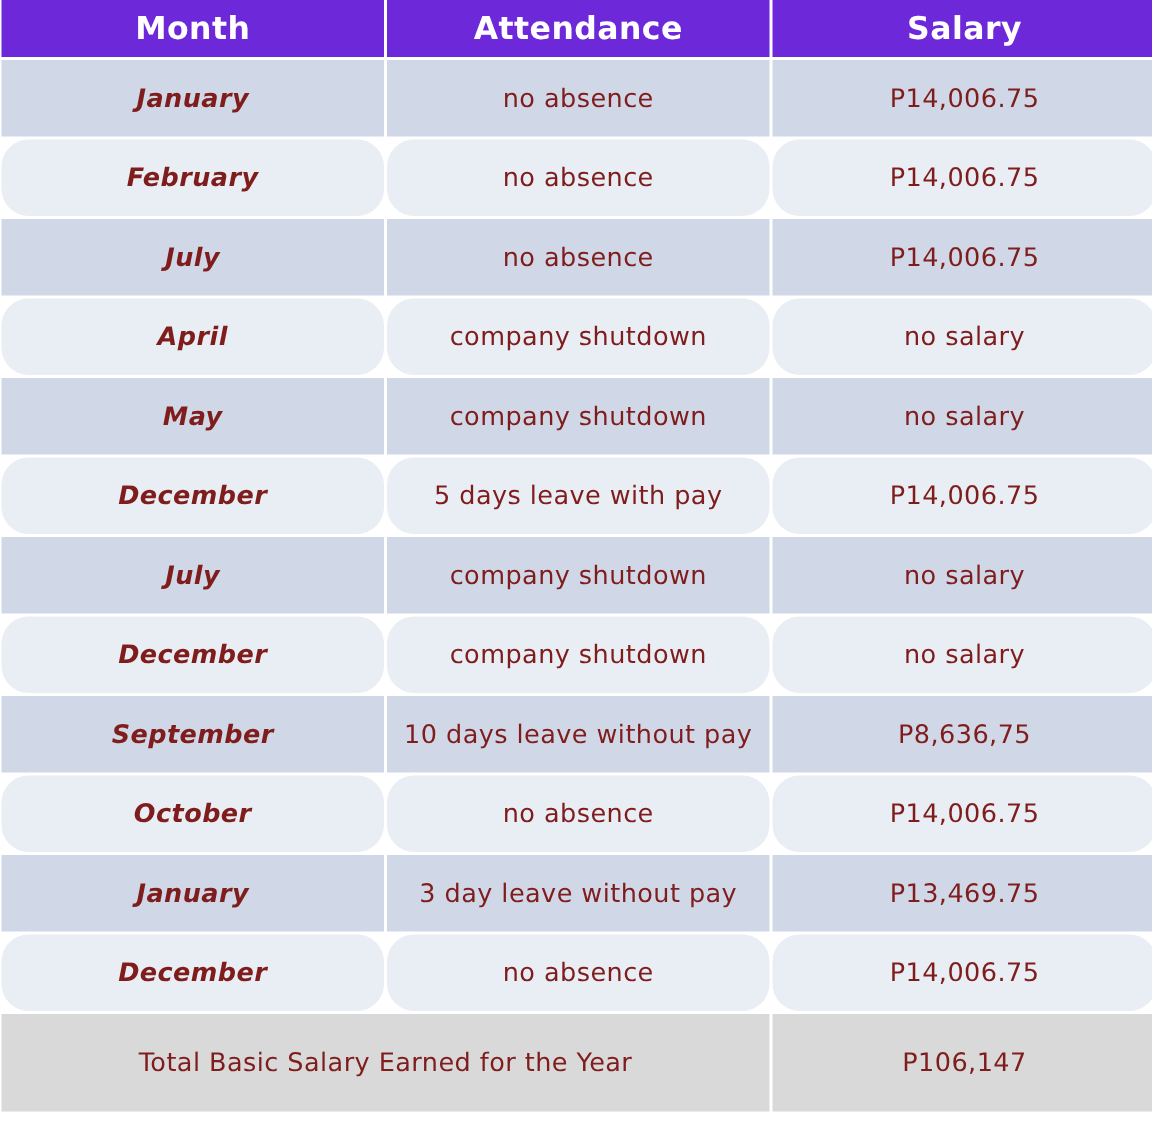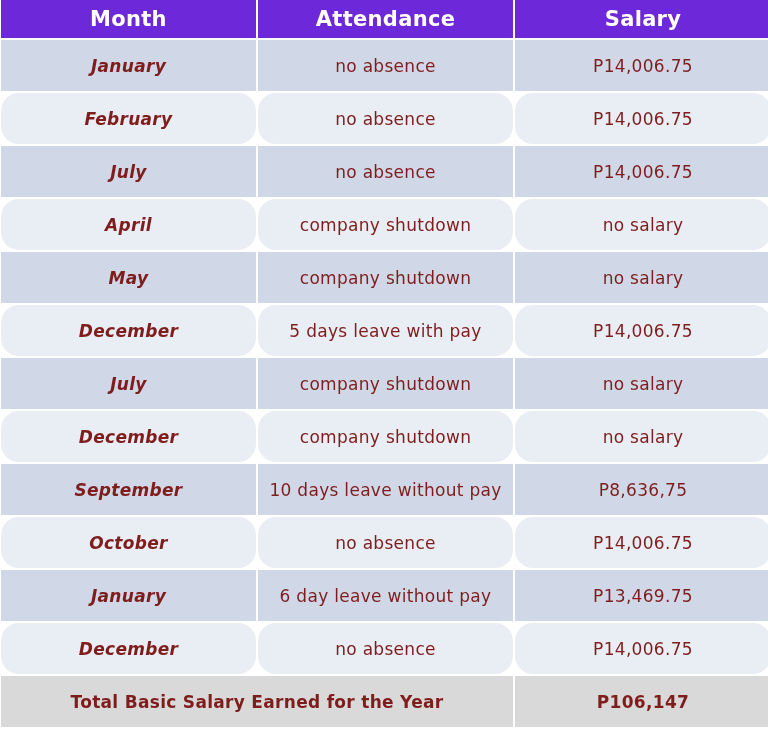--- a/index.html
+++ b/index.html
@@ -4,21 +4,21 @@
 <style>
   html, body { margin:0; padding:0; background:#ffffff; }
   body { width:768px; height:747px; overflow:hidden; font-family:"DejaVu Sans", sans-serif; }
   table.sal { border-collapse:separate; border-spacing:2px; width:770px; margin:-2px -1px 0 -1px; table-layout:fixed; }
   col.c1 { width:255px; } col.c2 { width:255px; } col.c3 { width:256px; }
   th { background:#6d28d9; color:#ffffff; font-weight:bold; font-size:21px; height:38px; text-align:center; padding:0; letter-spacing:0.3px; }
   td { text-align:center; font-size:17px; color:#7f1d1d; height:51px; padding:0; letter-spacing:0.3px; }
   tr.odd td { background:#d0d8e8; }
   tr.even td { background:#e9edf4;border-radius:18px; }
   td.month { font-style:italic; font-weight:bold; }
-  tr.total td { background:#d9d9d9; font-weight:bold; font-size:17px; height:51px; }
+  tr.total td { background:#d9d9d9; font-weight:normal; font-size:17px; height:65px; }
 </style>
 </head>
 <body>
 
 <table class="sal">
   <colgroup>
       <col class="c1">
       <col class="c2">
       <col class="c3">
     </colgroup>
@@ -75,21 +75,21 @@
       <td>10 days leave without pay</td>
       <td>P8,636,75</td>
     </tr>
     <tr class="even">
       <td class="month">October</td>
       <td>no absence</td>
       <td>P14,006.75</td>
     </tr>
     <tr class="odd">
       <td class="month">January</td>
-      <td>6 day leave without pay</td>
+      <td>3 day leave without pay</td>
       <td>P13,469.75</td>
     </tr>
     <tr class="even">
       <td class="month">December</td>
       <td>no absence</td>
       <td>P14,006.75</td>
     </tr>
     <tr class="total">
       <td colspan="2">Total Basic Salary Earned for the Year</td>
       <td>P106,147</td>

